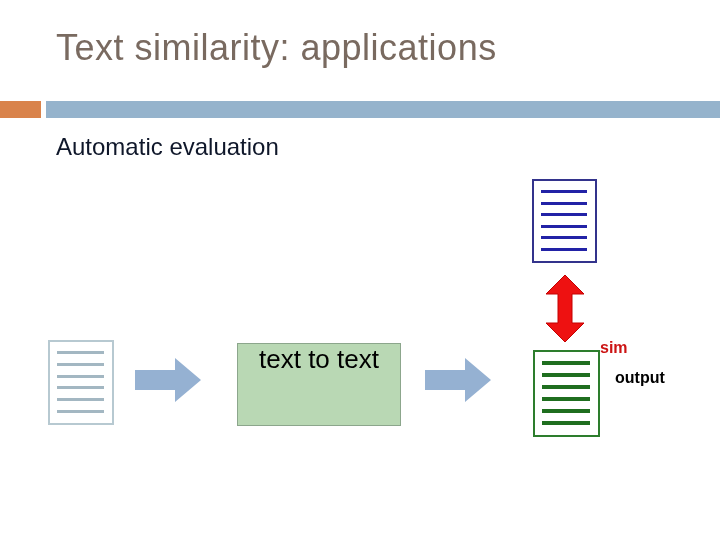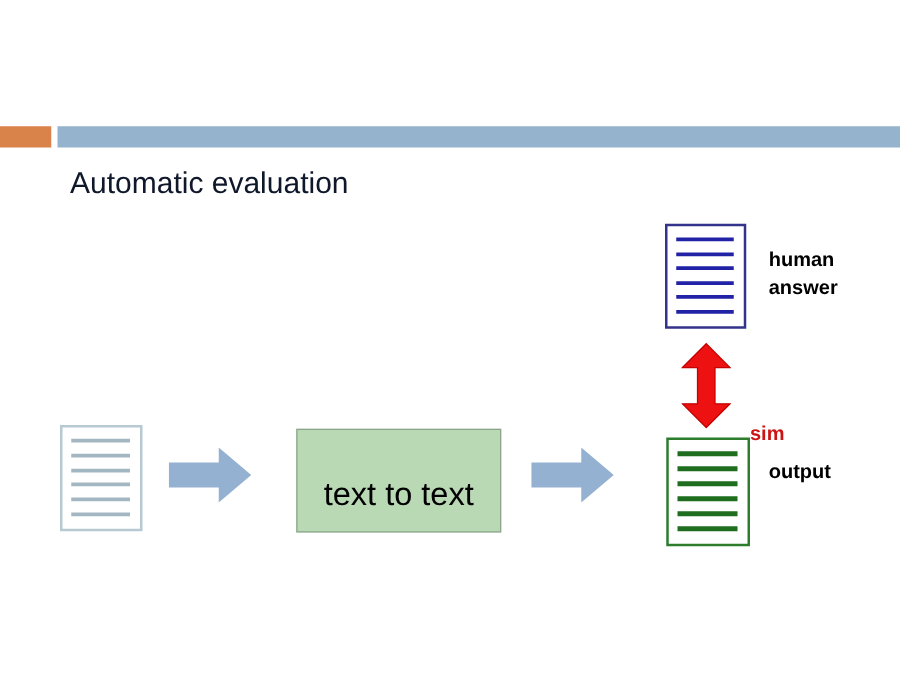--- a/index.html
+++ b/index.html
@@ -33,48 +33,48 @@
   .arrow{position:absolute;}
   .arrow-right-1{left:135px;top:358px;}
   .arrow-right-2{left:425px;top:358px;}
   .arrow-red{left:545px;top:274px;}
   .blue-fill{fill:#95b1d2;}
   .red-fill{fill:#ee1111;stroke:#c40000;stroke-width:1;}
 
   .process-box{
     position:absolute;left:237px;top:343px;width:164px;height:83px;
     background:#b9d8b4;border:1px solid #8ca68c;box-sizing:border-box;
-    display:flex;align-items:flex-end;justify-content:center;
+    display:flex;align-items:flex-start;justify-content:center;
     padding-bottom:14px;font-size:26px;color:#000;
   }
   .caption{
     position:absolute;left:245px;top:433px;width:132px;
     font-size:16px;font-weight:bold;color:#000;line-height:20px;
   }
 </style>
 </head>
 <body>
 
 <div class="slide">
 
+  <div class="title">Text similarity: applications</div>
 
   <div class="bar-orange"></div>
   <div class="bar-blue"></div>
 
   <div class="subtitle">Automatic evaluation</div>
 
   <div class="doc doc-human">
     <i></i>
       <i></i>
       <i></i>
       <i></i>
       <i></i>
       <i></i>
   </div>
-  <div class="label label-human">human answer</div>
 
   <svg class="arrow arrow-red" width="40" height="69" viewBox="0 0 40 69">
     <polygon class="red-fill" points="20,1 39,20 27,20 27,49 39,49 20,68 1,49 13,49 13,20 1,20"></polygon>
   </svg>
   <div class="label label-sim">sim</div>
 
   <div class="doc doc-input">
     <i></i>
       <i></i>
       <i></i>

